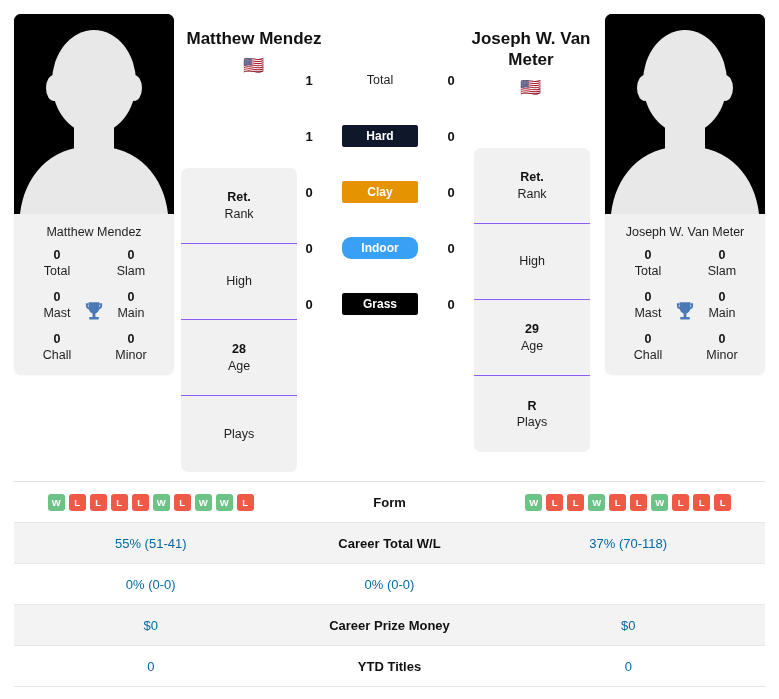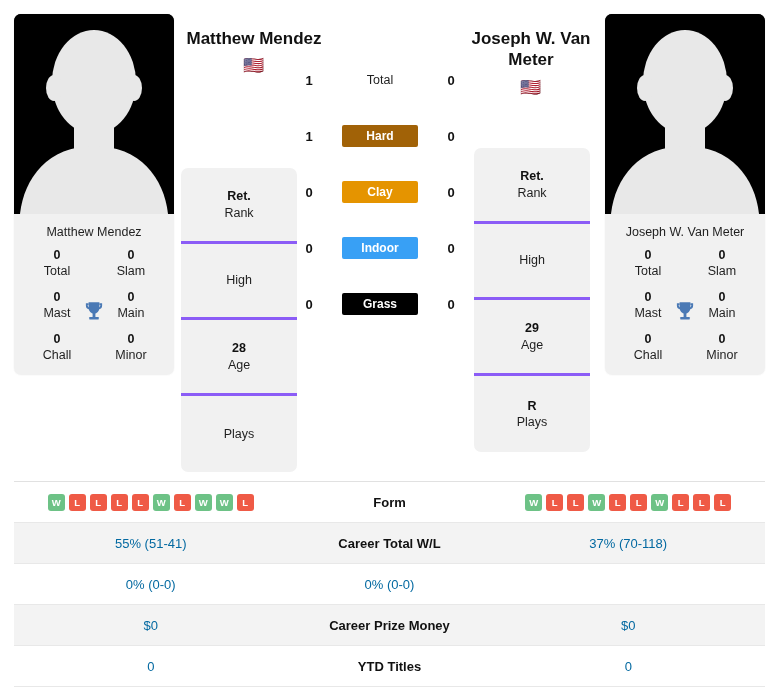--- a/index.html
+++ b/index.html
@@ -86,21 +86,21 @@
   }
   .stat-card.left  { left: 181px; top: 168px; }
   .stat-card.right { left: 474px; top: 148px; }
 
   .stat-row {
     height: 76px;
     display: flex;
     flex-direction: column;
     align-items: center;
     justify-content: center;
-    border-bottom: 3px solid #8b5cf6;
+    border-bottom: 1px solid #8b5cf6;
     line-height: 1.3;
   }
   .stat-row:last-child { border-bottom: none; }
   .stat-row .v {
     font-size: 12.5px;
     font-weight: bold;
     color: #111;
   }
   .stat-row .k {
     font-size: 12.5px;
@@ -362,31 +362,31 @@
     </div>
 
     <div class="h2h">
       <div class="h2h-row">
         <span class="h2h-score">1</span>
         <span class="surface plain">Total</span>
         <span class="h2h-score">0</span>
       </div>
       <div class="h2h-row">
         <span class="h2h-score">1</span>
-        <span class="surface" style="background: #a16207;">Hard</span>
+        <span class="surface" style="background: #0f172a;">Hard</span>
         <span class="h2h-score">0</span>
       </div>
       <div class="h2h-row">
         <span class="h2h-score">0</span>
         <span class="surface" style="background: rgb(229, 148, 0); text-align: center;">Clay</span>
         <span class="h2h-score">0</span>
       </div>
       <div class="h2h-row">
         <span class="h2h-score">0</span>
-        <span class="surface" style="background: rgb(56, 160, 245);">Indoor</span>
+        <span class="surface" style="background: rgb(56, 160, 245); border-radius: 9px;">Indoor</span>
         <span class="h2h-score">0</span>
       </div>
       <div class="h2h-row">
         <span class="h2h-score">0</span>
         <span class="surface" style="background: #000000;">Grass</span>
         <span class="h2h-score">0</span>
       </div>
     </div>
 
   </div>

